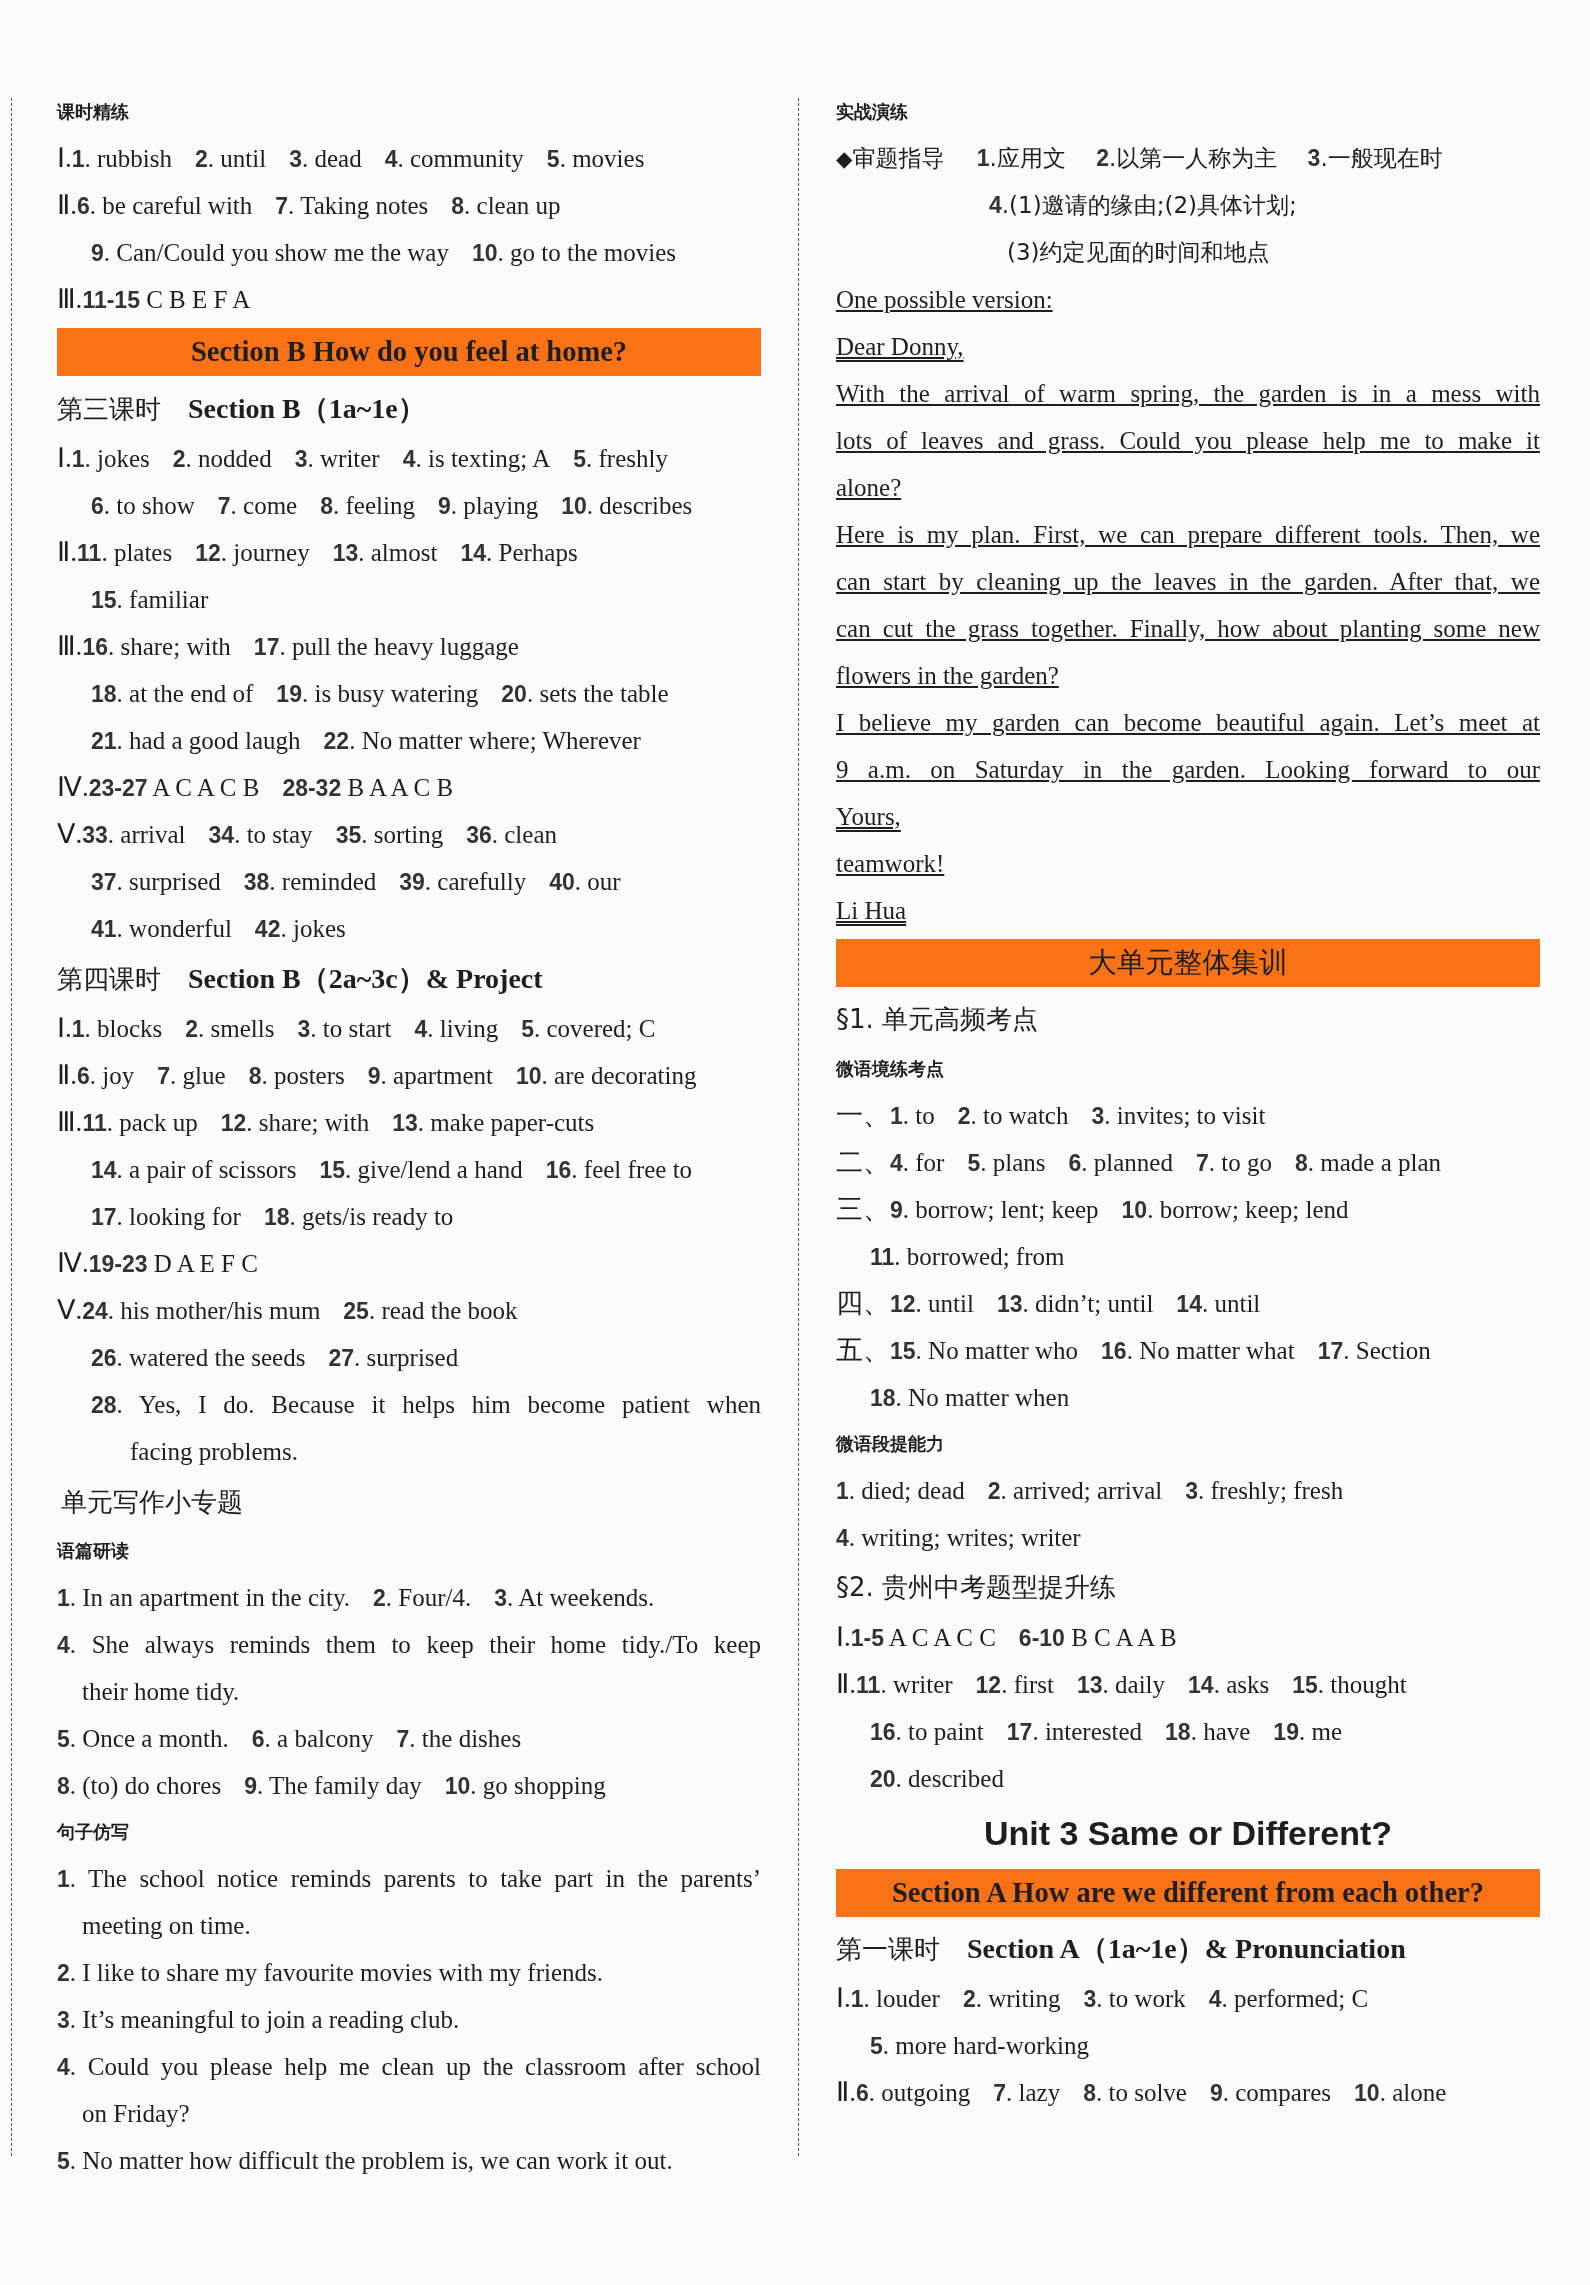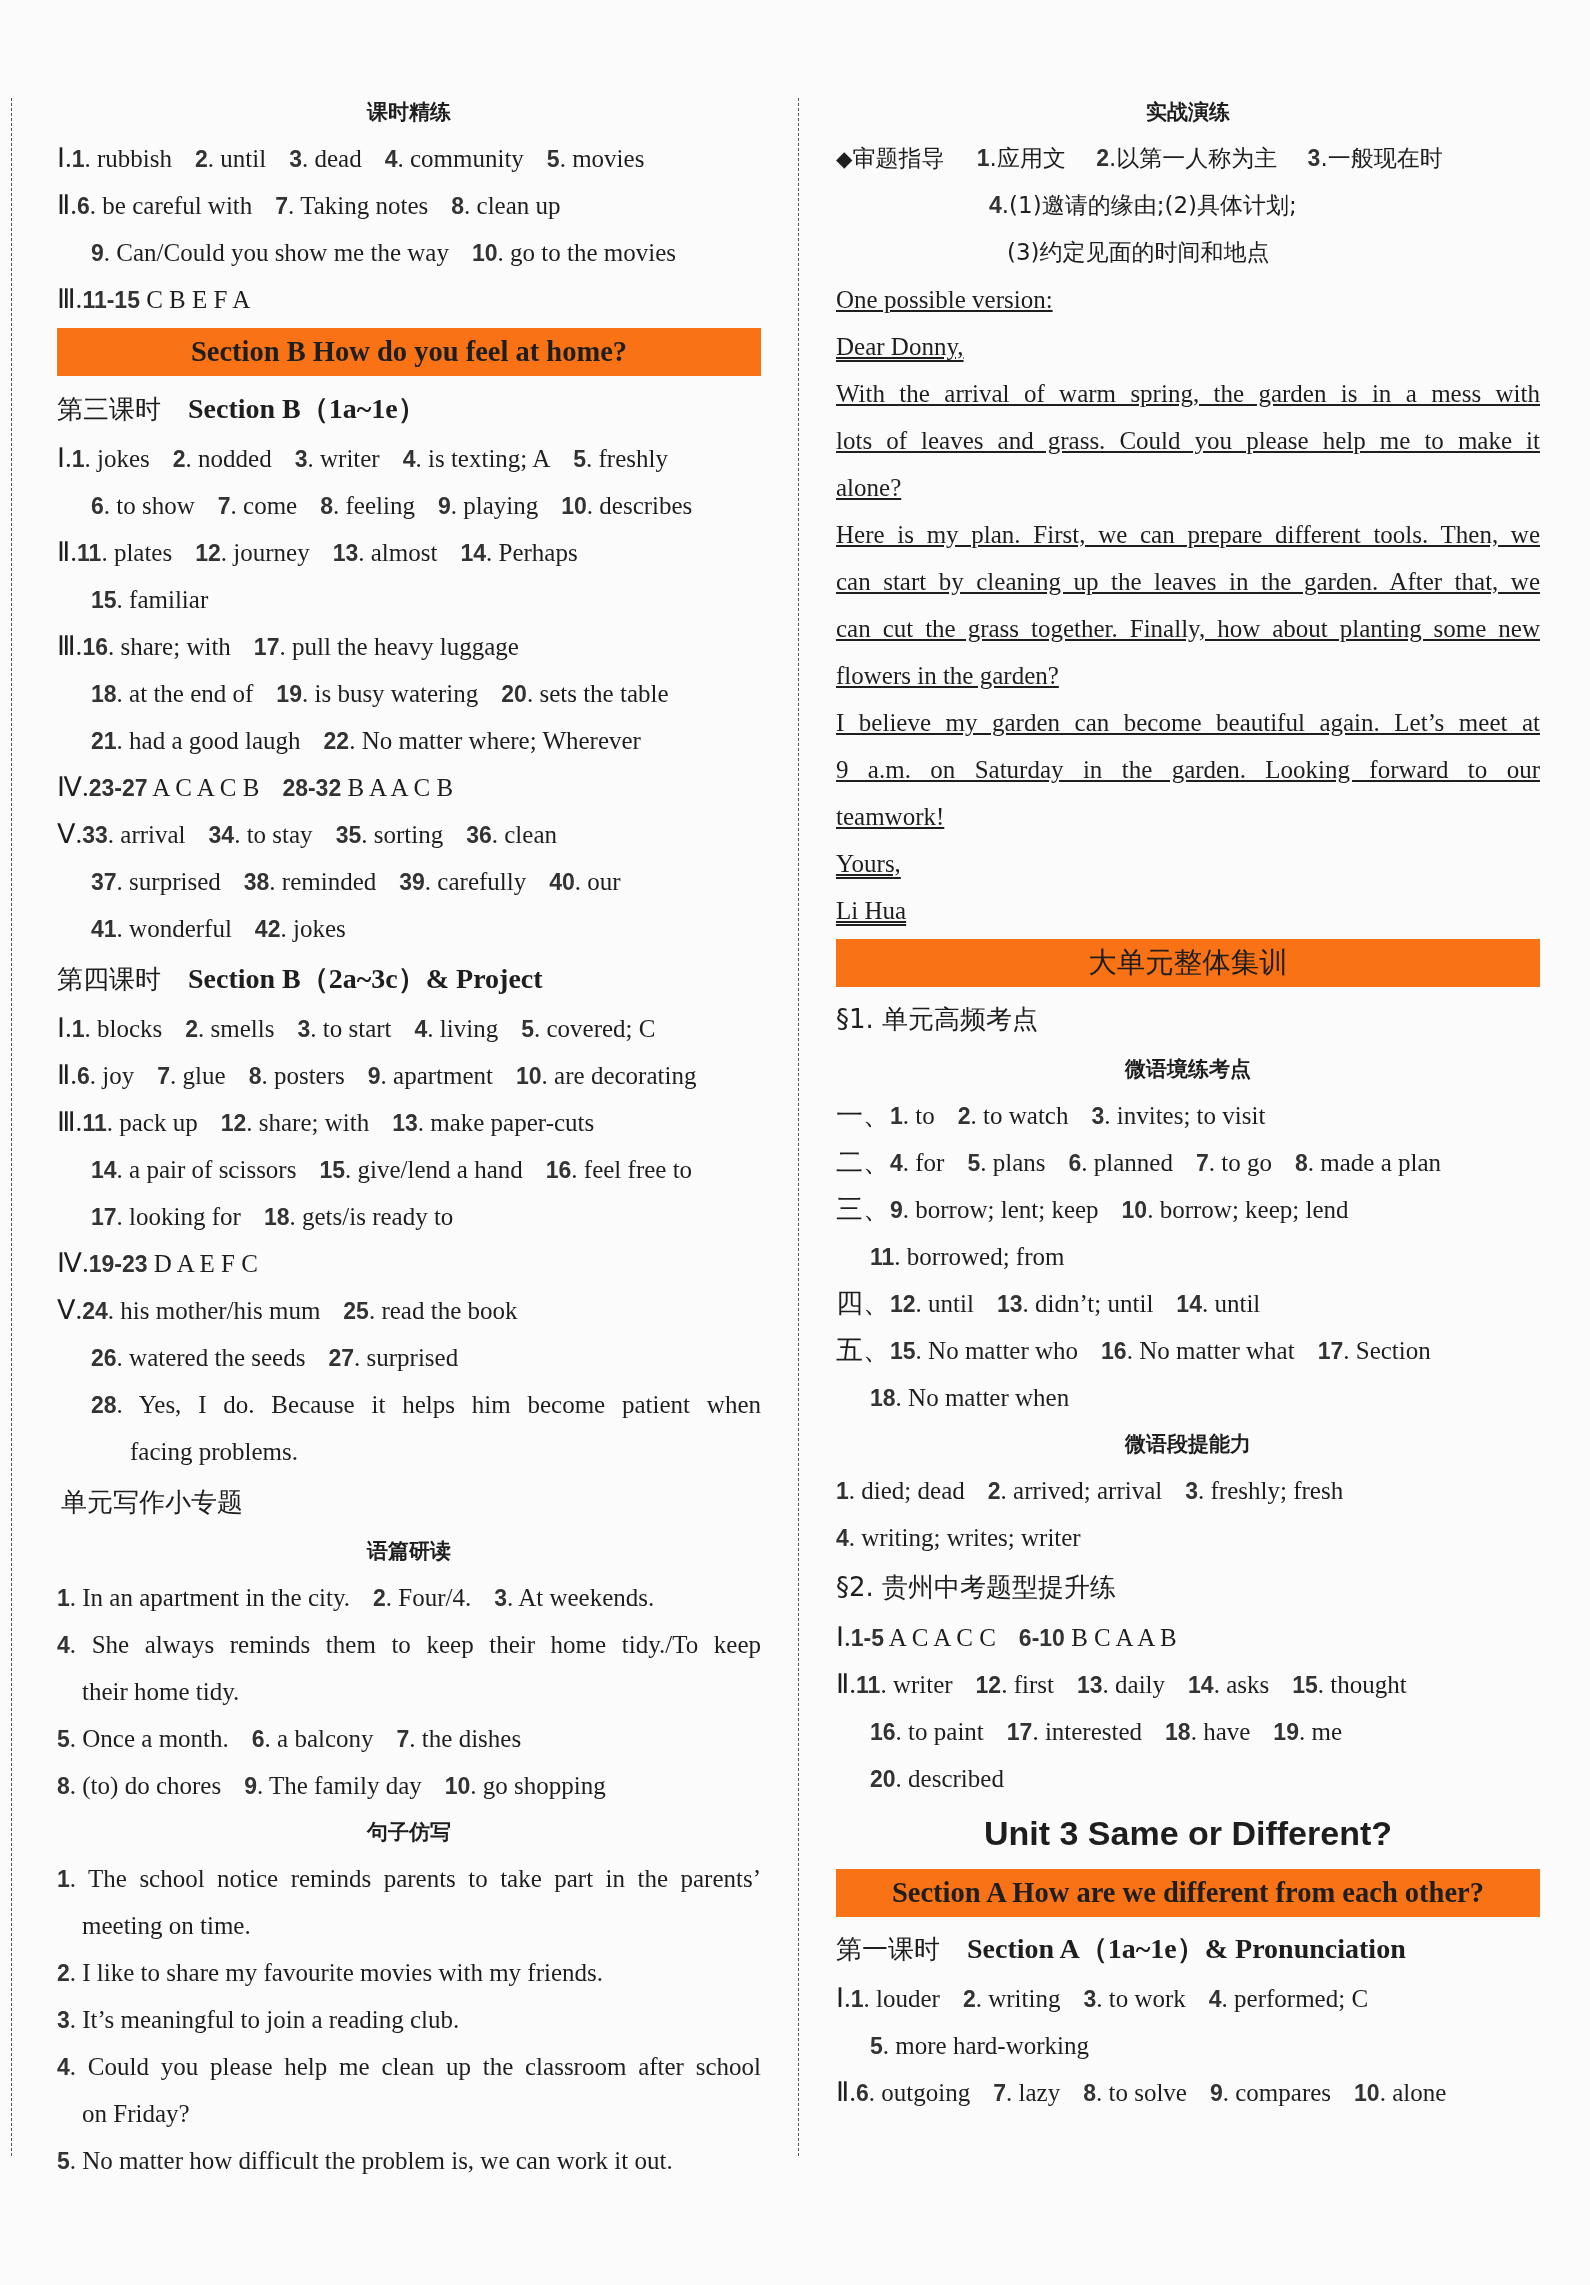--- a/index.html
+++ b/index.html
@@ -12,21 +12,21 @@
   .dash-mid  { position: absolute; left: 798px; top: 98px; height: 2058px; border-left: 1.8px dashed #555; }
   .col { position: absolute; top: 89px; }
   .col-left  { left: 57px;  width: 704px; }
   .col-right { left: 836px; width: 704px; }
   .line { height: 47px; line-height: 47px; font-size: 25px; white-space: nowrap; position: relative; }
   .indent { padding-left: 34px; }
   .justify { text-align: justify; text-align-last: justify; }
   .num { font-family: "Liberation Sans", "DejaVu Sans", sans-serif; font-weight: bold; font-size: 23px; color: #333; }
   .item { margin-right: 23px; }
   .roman { font-family: "Liberation Serif", serif; font-size: 27px; }
-  .cn-heading { font-family: "DejaVu Sans", sans-serif; font-weight: bold; font-size: 21px; height: 46px; line-height: 46px; text-align: center; }
+  .cn-heading { font-family: "DejaVu Sans", sans-serif; font-weight: bold; font-size: 18px; height: 46px; line-height: 46px; }
   .bar { background: #f97316; height: 48px; line-height: 48px; text-align: center; font-weight: bold; font-size: 28.5px; margin: 5.3px 0; }
   .center-h { text-align: left; font-size: 28px; font-weight: bold; height: 53px; line-height: 53px; }
   .center-h .cn { font-family: "DejaVu Sans", sans-serif; font-weight: normal; font-size: 26px; margin-right: 27px; }
   .unit-title { text-align: center; font-family: "Liberation Sans", "DejaVu Sans", sans-serif; font-weight: bold; font-size: 34px; height: 62px; line-height: 62px; }
   .u { text-decoration: underline; text-underline-offset: 5.3px; text-align: center; }
   .para { font-size: 25px; text-decoration: underline; }
   .cn-text { font-family: "DejaVu Sans", sans-serif; font-size: 23px; }
   .diamond { font-size: 21.4px; }
 </style>
 </head>
@@ -101,22 +101,22 @@
   <div class="line para"><span class="u">Dear Donny,</span></div>
   <div class="line para justify">With the arrival of warm spring, the garden is in a mess with</div>
   <div class="line para justify">lots of leaves and grass. Could you please help me to make it</div>
   <div class="line para">alone?</div>
   <div class="line para justify">Here is my plan. First, we can prepare different tools. Then, we</div>
   <div class="line para justify">can start by cleaning up the leaves in the garden. After that, we</div>
   <div class="line para justify">can cut the grass together. Finally, how about planting some new</div>
   <div class="line para">flowers in the garden?</div>
   <div class="line para justify">I believe my garden can become beautiful again. Let’s meet at</div>
   <div class="line para justify">9 a.m. on Saturday in the garden. Looking forward to our</div>
+  <div class="line para"><span class="u">Yours,</span></div>
   <div class="line para">teamwork!</div>
-  <div class="line para"><span class="u">Yours,</span></div>
   <div class="line para"><span class="u">Li Hua</span></div>
 
   <div class="bar" style="font-family:'DejaVu Sans',sans-serif;font-weight:normal;font-size:28.5px">大单元整体集训</div>
   <div class="center-h" style="font-family:'DejaVu Sans',sans-serif;font-weight:normal;font-size:26px">§1. 单元高频考点</div>
   <div class="cn-heading">微语境练考点</div>
   <div class="line"><span class="roman">一、</span><span class="item"><span class="num">1</span>. <span>to</span></span><span class="item"><span class="num">2</span>. <span>to watch</span></span><span><span class="num">3</span>. <span>invites; to visit</span></span></div>
   <div class="line"><span class="roman">二、</span><span class="item"><span class="num">4</span>. <span>for</span></span><span class="item"><span class="num">5</span>. <span>plans</span></span><span class="item"><span class="num">6</span>. <span>planned</span></span><span class="item"><span class="num">7</span>. <span>to go</span></span><span><span class="num">8</span>. <span>made a plan</span></span></div>
   <div class="line"><span class="roman">三、</span><span class="item"><span class="num">9</span>. <span>borrow; lent; keep</span></span><span><span class="num">10</span>. <span>borrow; keep; lend</span></span></div>
   <div class="line indent"><span><span class="num">11</span>. <span>borrowed; from</span></span></div>
   <div class="line"><span class="roman">四、</span><span class="item"><span class="num">12</span>. <span>until</span></span><span class="item"><span class="num">13</span>. <span>didn’t; until</span></span><span><span class="num">14</span>. <span>until</span></span></div>

